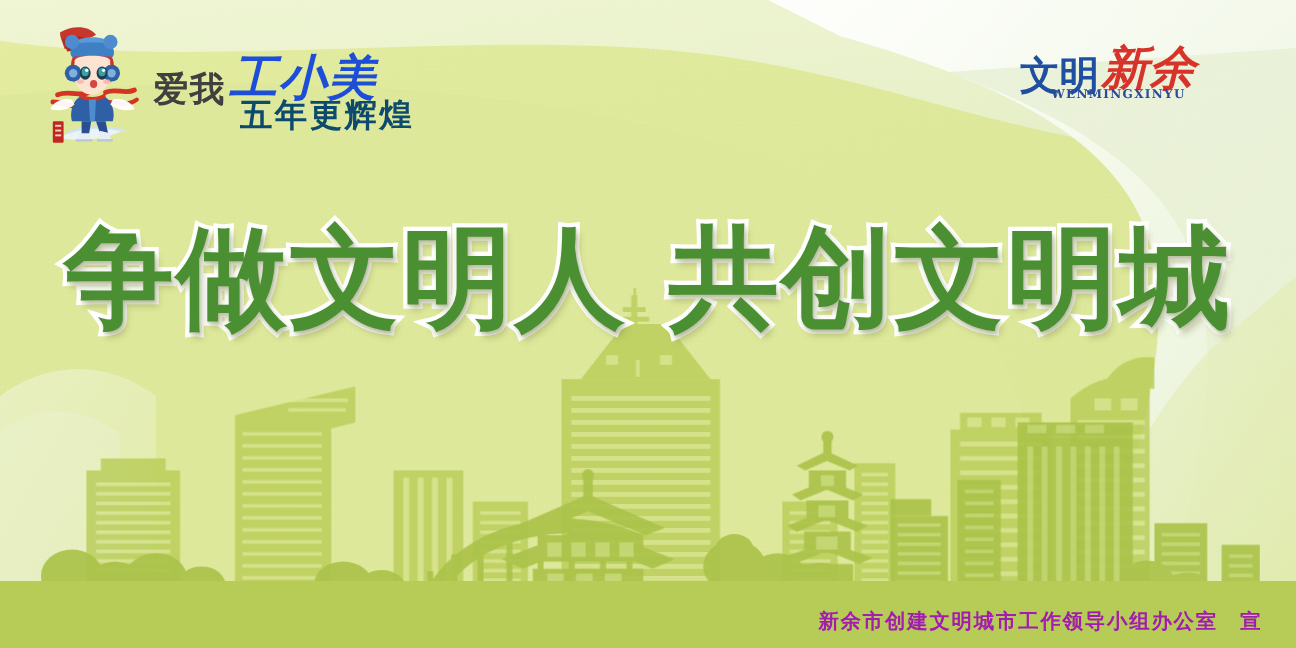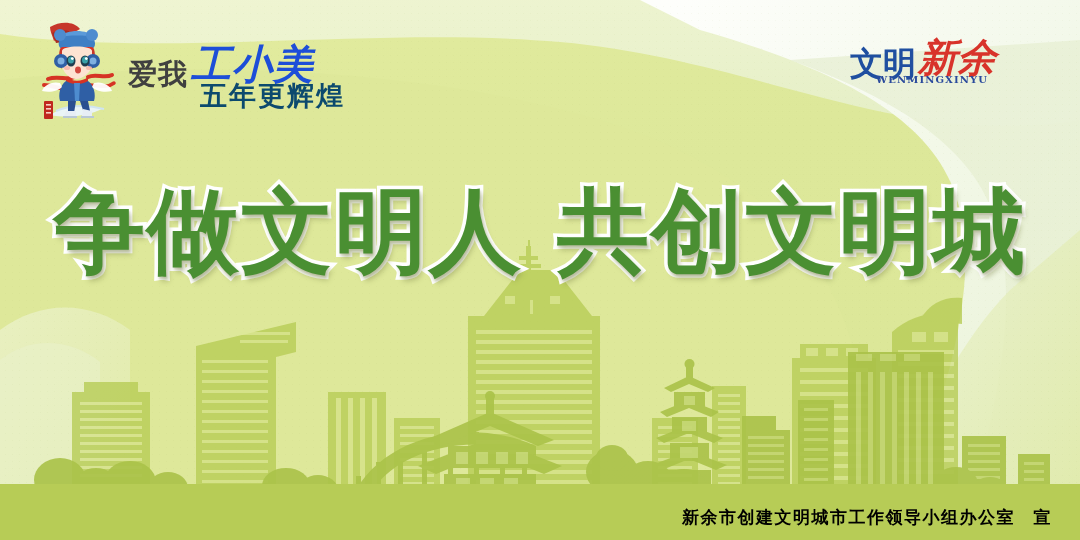--- a/index.html
+++ b/index.html
@@ -171,21 +171,21 @@
   }
   .headline .gap { display: inline-block; width: 34px; }
 
   
   .footer-text {
     position: absolute;
     right: 28px;
     bottom: 11px;
     font-size: 17px;
     font-weight: 700;
-    color: #000000;
+    color: #a21caf;
     letter-spacing: 1.5px;
     font-family: "DejaVu Sans", "Liberation Sans", sans-serif;
     white-space: nowrap;
   }
 </style>
 </head>
 <body>
 
 <div id="poster">
 

